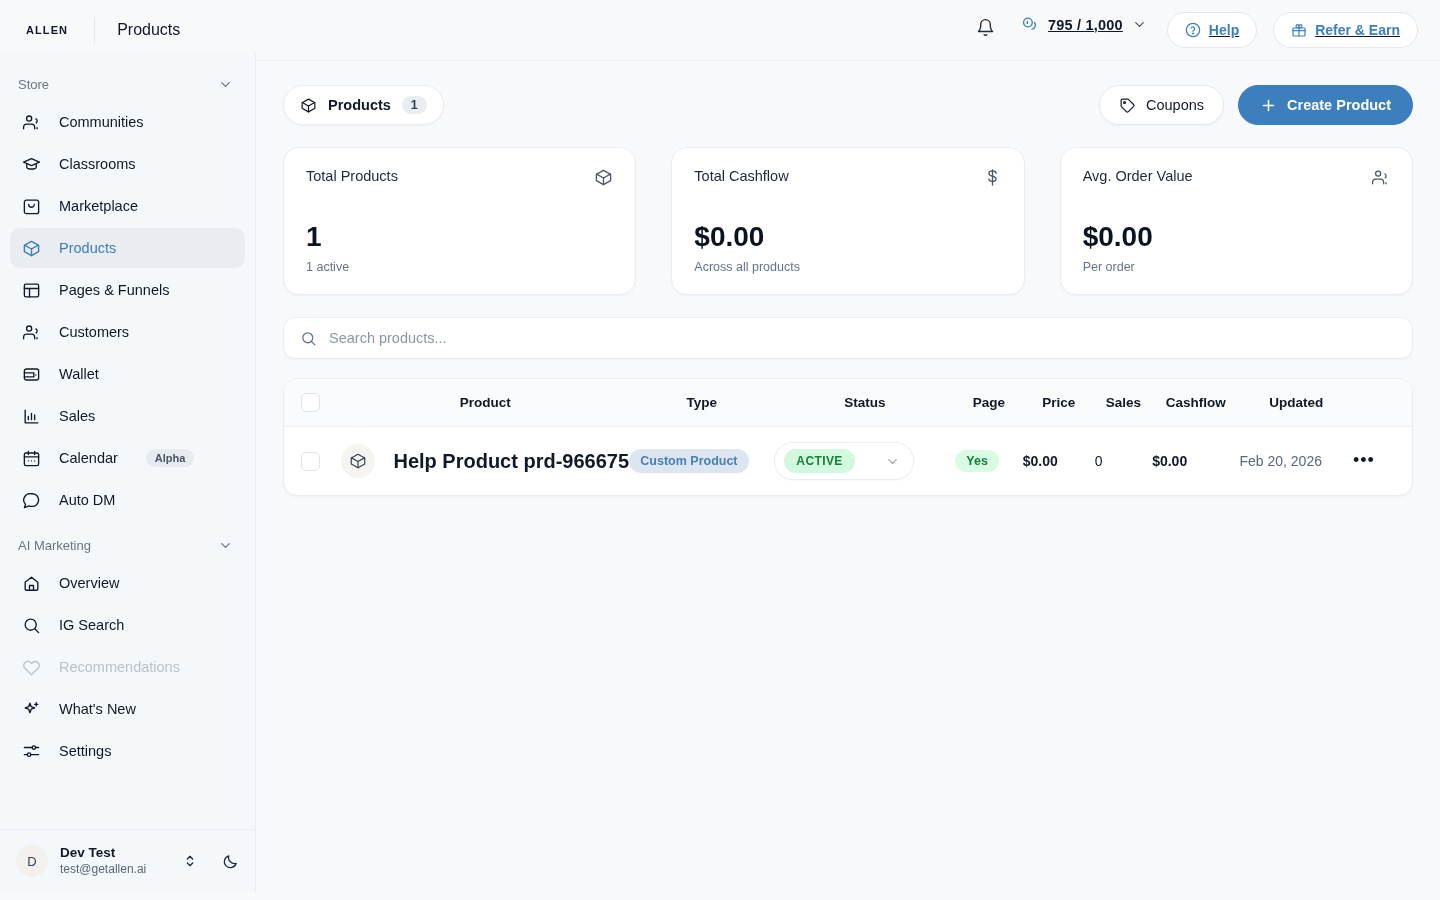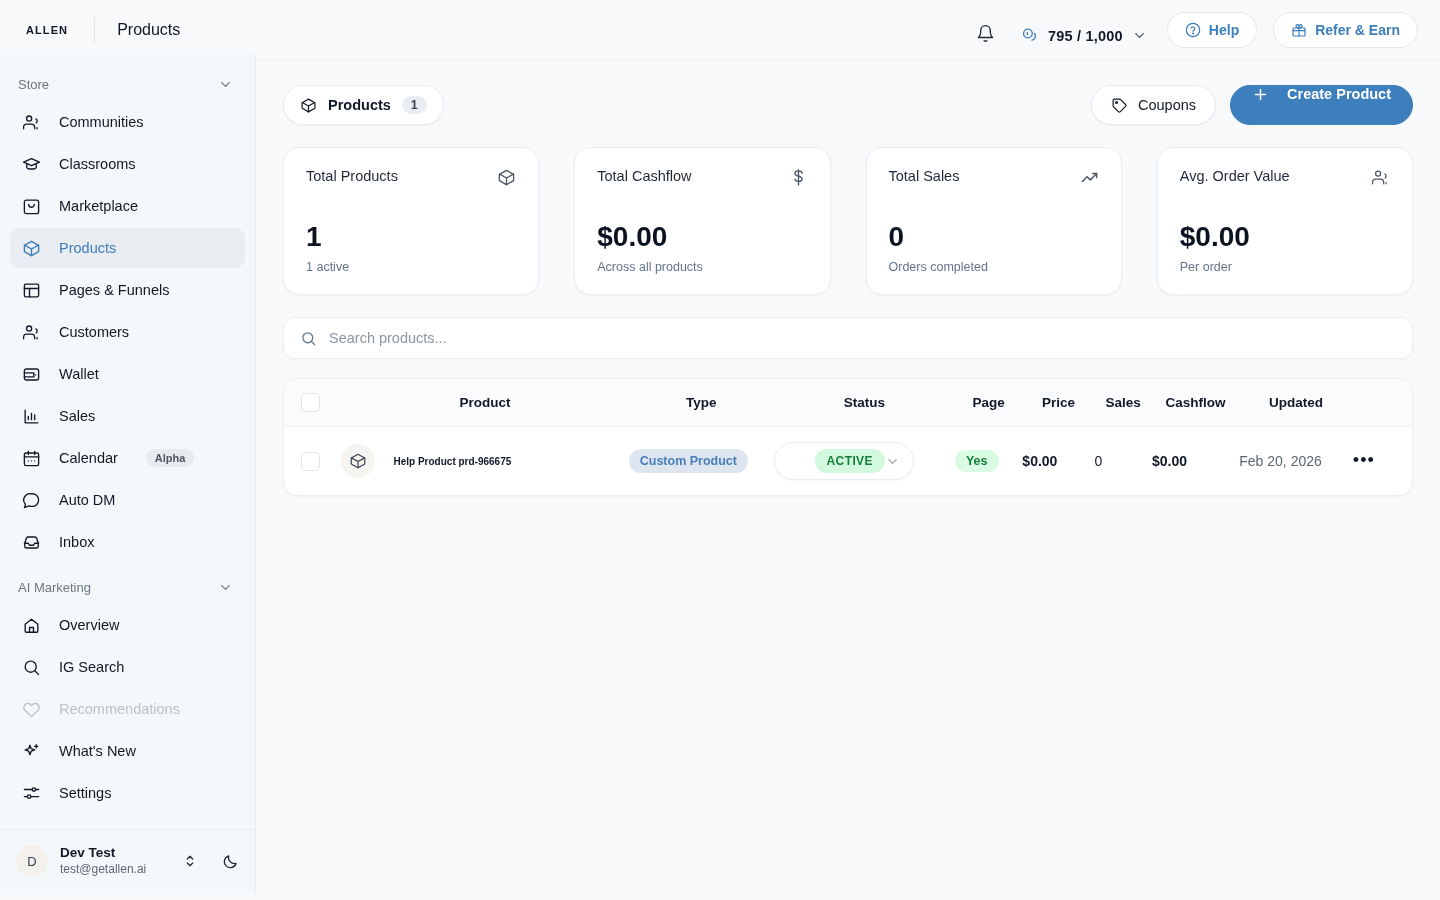--- a/index.html
+++ b/index.html
@@ -16,21 +16,21 @@
     position: absolute; top: 0; left: 0; width: 1440px; height: 61px;
     background: #f7f9fb; display: flex; align-items: center;
     padding: 0 22px 0 20px; border-bottom: 1px solid #eceff3;
   }
   .brand {
     font-size: 11px; font-weight: 700; letter-spacing: 1.1px;
     color: #111827; padding-left: 6px;
   }
   .brand-divider { width: 1px; height: 26px; background: #e2e6ec; margin: 0 22px 0 26px; }
   .page-title { font-size: 16px; color: #111827; }
-  .topbar-right { margin-left: auto; display: flex; align-items: flex-end; gap: 16px; }
+  .topbar-right { margin-left: auto; display: flex; align-items: flex-start; gap: 16px; text-decoration: underline; }
   .icon-btn { width: 30px; height: 30px; display: flex; align-items: center; justify-content: center; cursor: pointer; color: #1f2937; }
   .credits { display: flex; align-items: center; gap: 9px; cursor: pointer; padding: 3px 4px; }
   .credits-text { font-size: 14.5px; font-weight: 700; color: #111827; letter-spacing: .2px; }
   .pill-btn {
     display: flex; align-items: center; gap: 8px;
     height: 36px; padding: 0 17px; border-radius: 999px;
     background: #ffffff; border: 1px solid #e3e8ee;
     font-size: 14px; color: #3d7ebc; font-weight: 600; cursor: pointer;
   }
 
@@ -80,21 +80,21 @@
     color: #111827; cursor: pointer; box-shadow: 0 1px 2px rgba(16,24,40,.04);
   }
   .tab-count { background: #e8edf3; border-radius: 999px; font-size: 12.5px; font-weight: 700; color: #374151; padding: 2px 9px; }
   .toolbar-right { margin-left: auto; display: flex; align-items: center; gap: 14px; }
   .btn-white {
     display: flex; align-items: center; gap: 10px; height: 40px; padding: 0 19px;
     border-radius: 999px; background: #fff; border: 1px solid #e5eaf0;
     font-size: 14.5px; color: #111827; cursor: pointer; box-shadow: 0 1px 2px rgba(16,24,40,.04);
   }
   .btn-primary {
-    display: flex; align-items: flex-start; gap: 18px; height: 40px; padding: 0 21px;
+    display: flex; align-items: center; gap: 10px; height: 40px; padding: 0 21px;
     border-radius: 999px; background: #3d7ebc; border: 1px solid #3d7ebc;
     font-size: 14.5px; font-weight: 600; color: #fff; cursor: pointer;
   }
 
   .stats { display: flex; gap: 35px; margin-bottom: 22px; }
   .stat-card {
     flex: 1; height: 148px; background: #fff; border: 1px solid #eaeef3;
     border-radius: 16px; padding: 20px 22px; box-shadow: 0 1px 2px rgba(16,24,40,.04);
     display: flex; flex-direction: column;
   }
@@ -128,24 +128,24 @@
   .c-status { width: 182px; }
   .c-page { width: 68px; }
   .c-price { width: 73px; }
   .c-sales { width: 58px; }
   .c-cash { width: 88px; }
   .c-updated { width: 115px; }
   .c-more { width: 60px; }
   .chk { width: 19px; height: 19px; border: 1.6px solid #dfe4ea; border-radius: 5px; background: #fff; cursor: pointer; }
   .prod-cell { display: flex; align-items: center; gap: 18px; }
   .prod-ava { width: 34px; height: 34px; border-radius: 50%; background: #f6f4f0; display: flex; align-items: center; justify-content: center; color: #374151; }
-  .prod-name { font-size: 10px; font-weight: 600; color: #111827; text-align: center; }
+  .prod-name { font-size: 20px; font-weight: 600; color: #111827; text-align: center; }
   .badge-type { display: inline-block; background: #dde6f0; color: #4a7fb5; font-size: 12.5px; font-weight: 600; border-radius: 999px; padding: 5px 11px; }
   .status-select {
-    display: inline-flex; align-items: center; justify-content: flex-end;
+    display: inline-flex; align-items: center; justify-content: space-between;
     width: 140px; height: 38px; border: 1px solid #e9edf2; border-radius: 999px;
     background: #fff; padding: 0 13px 0 9px; cursor: pointer;
     box-shadow: 0 1px 2px rgba(16,24,40,.03);
   }
   .badge-active { background: #d2f8dd; color: #15803d; font-size: 12px; font-weight: 700; letter-spacing: .4px; border-radius: 999px; padding: 5px 12px; }
   .badge-yes { display: inline-block; background: #d9fbe3; color: #15803d; font-size: 12.5px; font-weight: 600; border-radius: 999px; padding: 4px 11px; }
   .cell-strong { font-weight: 700; }
   .cell-muted { color: #5b6776; }
   .more-btn { color: #111827; letter-spacing: 1px; font-size: 18px; cursor: pointer; line-height: .6; }
 </style>
@@ -317,29 +317,20 @@
 
     <div class="nav-item">
       <span class="ico">
           <svg width="19" height="19" viewBox="0 0 24 24" fill="none" stroke="currentColor" stroke-width="1.7" stroke-linecap="round" stroke-linejoin="round">
             <path d="M21 11.5a8 8 0 0 1-8.5 8 9 9 0 0 1-3.5-.7L3 21l1.4-4.2A8 8 0 0 1 12 3.5a8 8 0 0 1 9 8z"></path>
           </svg>
         </span>
       <span>Auto DM</span>
     </div>
 
-    <div class="nav-item">
-      <span class="ico">
-          <svg width="19" height="19" viewBox="0 0 24 24" fill="none" stroke="currentColor" stroke-width="1.7" stroke-linecap="round" stroke-linejoin="round">
-            <path d="M3 13h5l1.5 2.5h5L16 13h5"></path>
-            <path d="M3.5 13L5.6 6.4A2 2 0 0 1 7.5 5h9a2 2 0 0 1 1.9 1.4L20.5 13v4a2 2 0 0 1-2 2h-13a2 2 0 0 1-2-2v-4z"></path>
-          </svg>
-        </span>
-      <span>Inbox</span>
-    </div>
 
     <div class="section-head" style="padding-top:16px;">
       <span>AI Marketing</span>
       <span style="color:#6b7684;">
         <svg width="15" height="15" viewBox="0 0 24 24" fill="none" stroke="currentColor" stroke-width="2" stroke-linecap="round" stroke-linejoin="round">
             <polyline points="6 9 12 15 18 9"></polyline>
           </svg>
       </span>
     </div>
 
@@ -473,33 +464,20 @@
             <svg width="19" height="19" viewBox="0 0 24 24" fill="none" stroke="currentColor" stroke-width="1.7" stroke-linecap="round" stroke-linejoin="round">
               <path d="M12 2.5v19"></path>
               <path d="M16.5 6.6c0-1.7-2-2.9-4.5-2.9S7.5 4.9 7.5 6.8c0 4.6 9 2.4 9 7 0 1.9-2 3.1-4.5 3.1s-4.5-1.2-4.5-2.9"></path>
             </svg>
           </span>
       </div>
       <div class="stat-value">$0.00</div>
       <div class="stat-sub">Across all products</div>
     </div>
 
-    <div class="stat-card">
-      <div class="stat-top">
-        <span class="stat-label">Total Sales</span>
-        <span class="stat-icon">
-            <svg width="19" height="19" viewBox="0 0 24 24" fill="none" stroke="currentColor" stroke-width="1.8" stroke-linecap="round" stroke-linejoin="round">
-              <polyline points="3 17 9 11 13 15 21 7"></polyline>
-              <polyline points="16 7 21 7 21 12"></polyline>
-            </svg>
-          </span>
-      </div>
-      <div class="stat-value">0</div>
-      <div class="stat-sub">Orders completed</div>
-    </div>
 
     <div class="stat-card">
       <div class="stat-top">
         <span class="stat-label">Avg. Order Value</span>
         <span class="stat-icon">
             <svg width="19" height="19" viewBox="0 0 24 24" fill="none" stroke="currentColor" stroke-width="1.6" stroke-linecap="round" stroke-linejoin="round">
               <path d="M16 20v-2a4 4 0 0 0-4-4H6a4 4 0 0 0-4 4v2"></path>
               <circle cx="9" cy="7" r="3.2"></circle>
               <path d="M17.5 7.5a3 3 0 0 1 .5 5M19 20v-1.5"></path>
             </svg>

